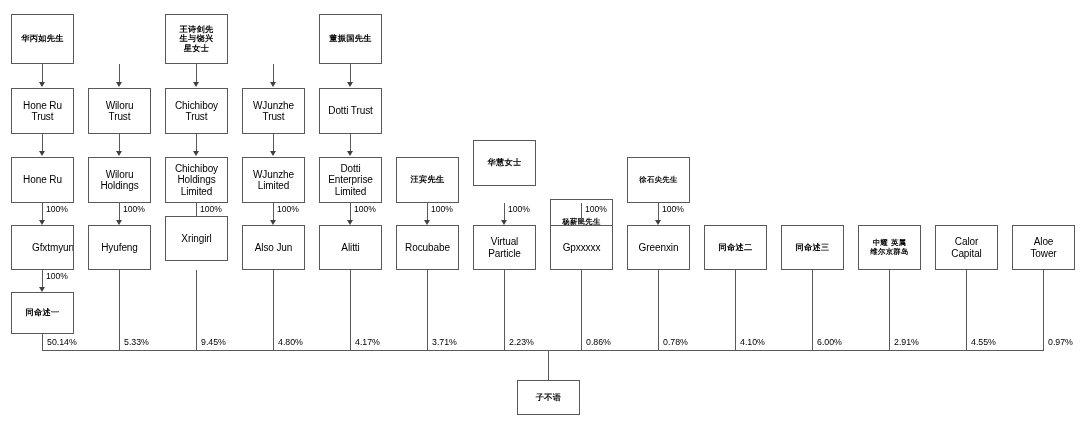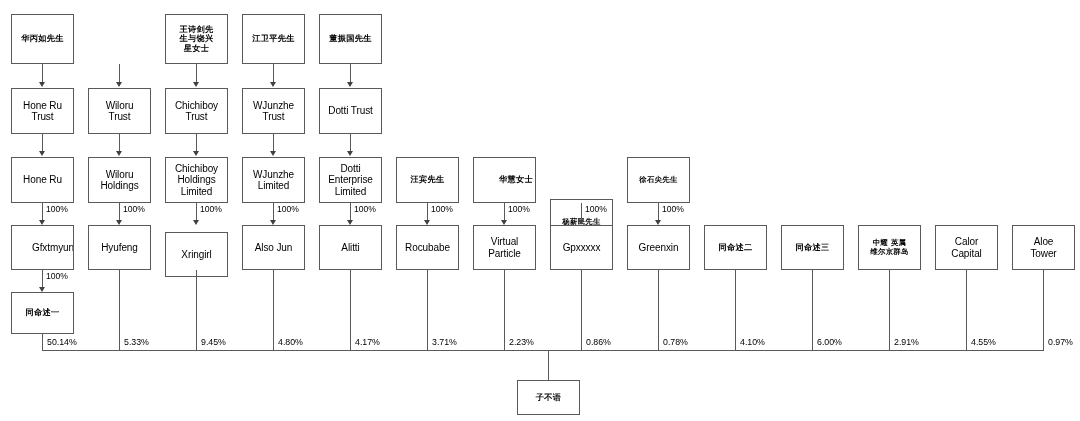--- a/index.html
+++ b/index.html
@@ -89,23 +89,20 @@
 <div id="chart-root">
 
   <div class="node cjk" style="left:11px;  top:14px; width:63px; height:50px;">
     <span class="node-label">华丙如先生</span>
   </div>
   <div class="node cjk" style="left:165px; top:14px; width:63px; height:50px;">
     <span class="node-label">王诗剑先
 生与饶兴
 星女士</span>
   </div>
-  <div class="node cjk" style="left:242px; top:14px; width:63px; height:50px;">
-    <span class="node-label">江卫平先生</span>
-  </div>
   <div class="node cjk" style="left:319px; top:14px; width:63px; height:50px;">
     <span class="node-label">董振国先生</span>
   </div>
 
   <div class="vline" style="left:42px;  top:64px; height:21px;"></div>
   <div class="arrowhead" style="left:39px; top:82px;"></div>
   <div class="vline" style="left:119px; top:64px; height:21px;"></div>
   <div class="arrowhead" style="left:116px; top:82px;"></div>
   <div class="vline" style="left:196px; top:64px; height:21px;"></div>
   <div class="arrowhead" style="left:193px; top:82px;"></div>
@@ -162,21 +159,21 @@
 Limited</span>
   </div>
   <div class="node latin" style="left:319px; top:157px; width:63px; height:46px;">
     <span class="node-label">Dotti
 Enterprise
 Limited</span>
   </div>
   <div class="node cjk" style="left:396px; top:157px; width:63px; height:46px;">
     <span class="node-label">汪宾先生</span>
   </div>
-  <div class="node cjk" style="left:473px; top:157px; width:63px; height:46px;text-align:right;">
+  <div class="node cjk" style="left:473px; top:140px; width:63px; height:46px;">
     <span class="node-label">华慧女士</span>
   </div>
   <div class="node cjk small" style="left:550px; top:157px; width:63px; height:46px;margin-top:42px;">
     <span class="node-label">杨薪民先生</span>
   </div>
   <div class="node cjk small" style="left:627px; top:157px; width:63px; height:46px;">
     <span class="node-label">徐石尖先生</span>
   </div>
 
   <div class="vline" style="left:42px;  top:203px; height:20px;"></div>
@@ -214,21 +211,21 @@
   <div class="vline" style="left:658px; top:203px; height:20px;"></div>
   <div class="arrowhead" style="left:655px; top:220px;"></div>
   <div class="pct" style="left:662px; top:205px;">100%</div>
 
   <div class="node latin" style="left:11px;  top:225px; width:63px; height:45px;padding-left:20px;">
     <span class="node-label">Gfxtmyun</span>
   </div>
   <div class="node latin" style="left:88px;  top:225px; width:63px; height:45px;">
     <span class="node-label">Hyufeng</span>
   </div>
-  <div class="node latin" style="left:165px; top:232px; width:63px; height:45px;">
+  <div class="node latin" style="left:165px; top:216px; width:63px; height:45px;">
     <span class="node-label">Xringirl</span>
   </div>
   <div class="node latin" style="left:242px; top:225px; width:63px; height:45px;">
     <span class="node-label">Also Jun</span>
   </div>
   <div class="node latin" style="left:319px; top:225px; width:63px; height:45px;">
     <span class="node-label">Alitti</span>
   </div>
   <div class="node latin" style="left:396px; top:225px; width:63px; height:45px;">
     <span class="node-label">Rocubabe</span>

